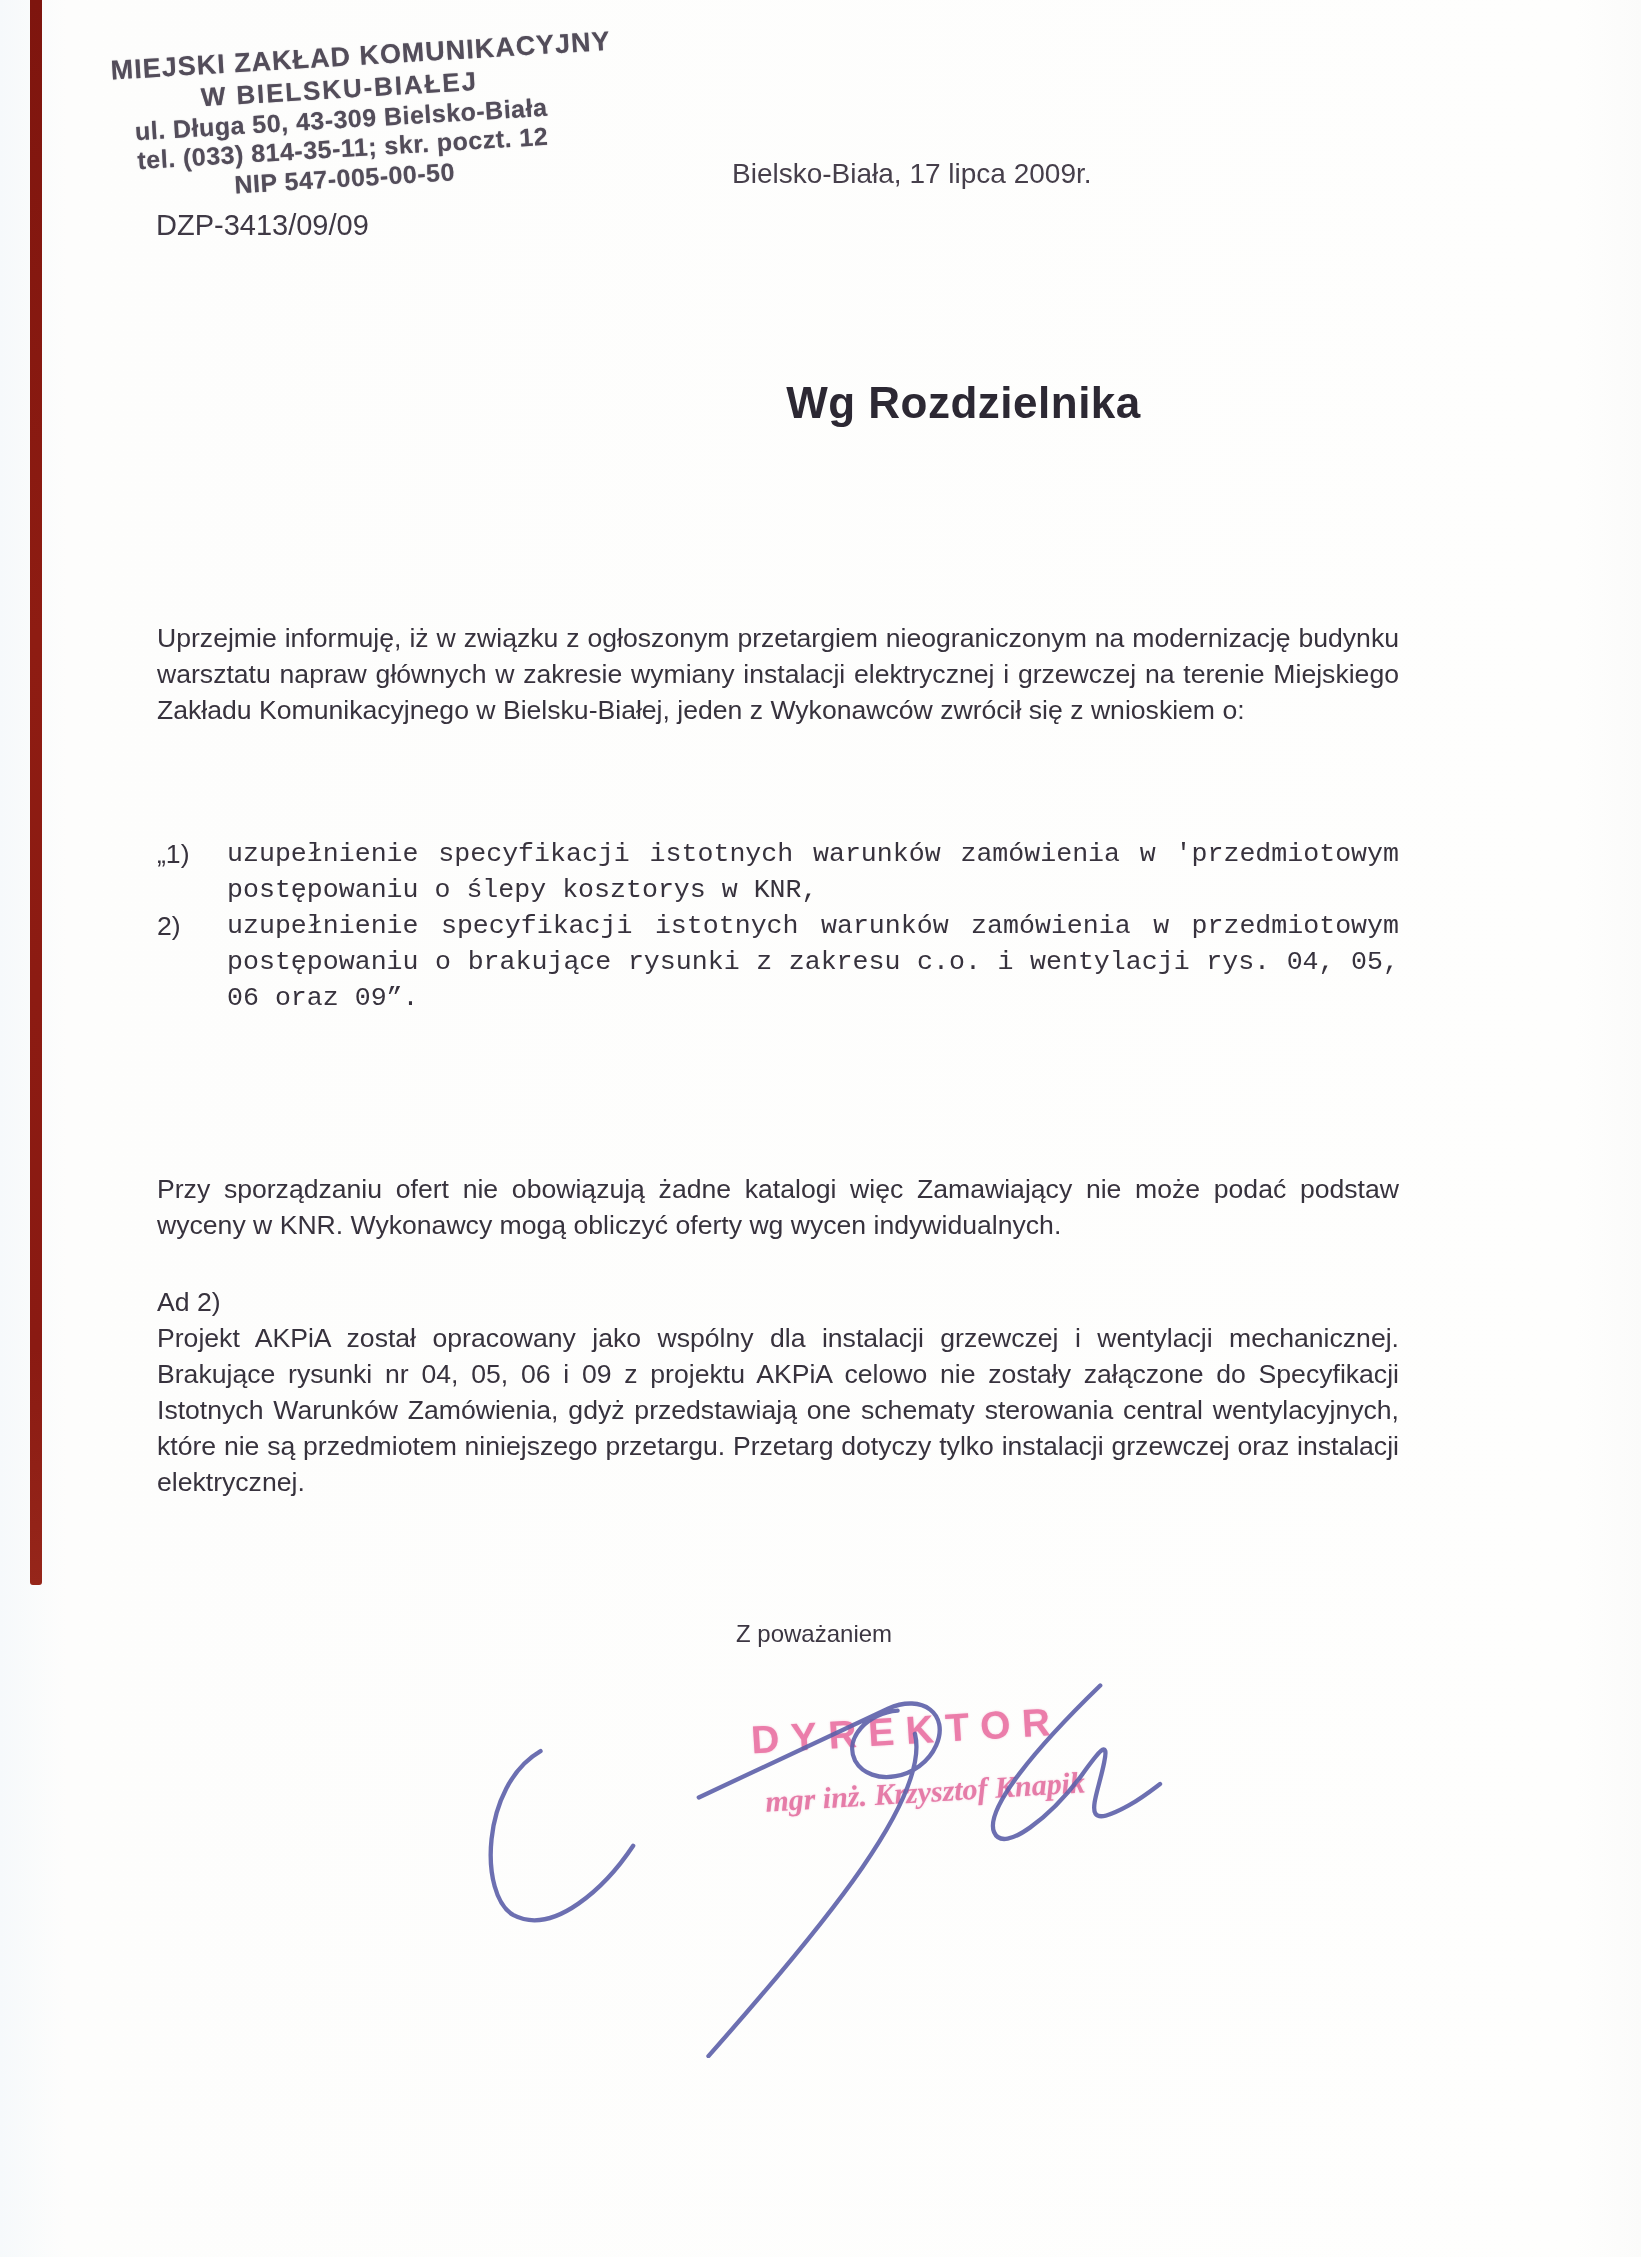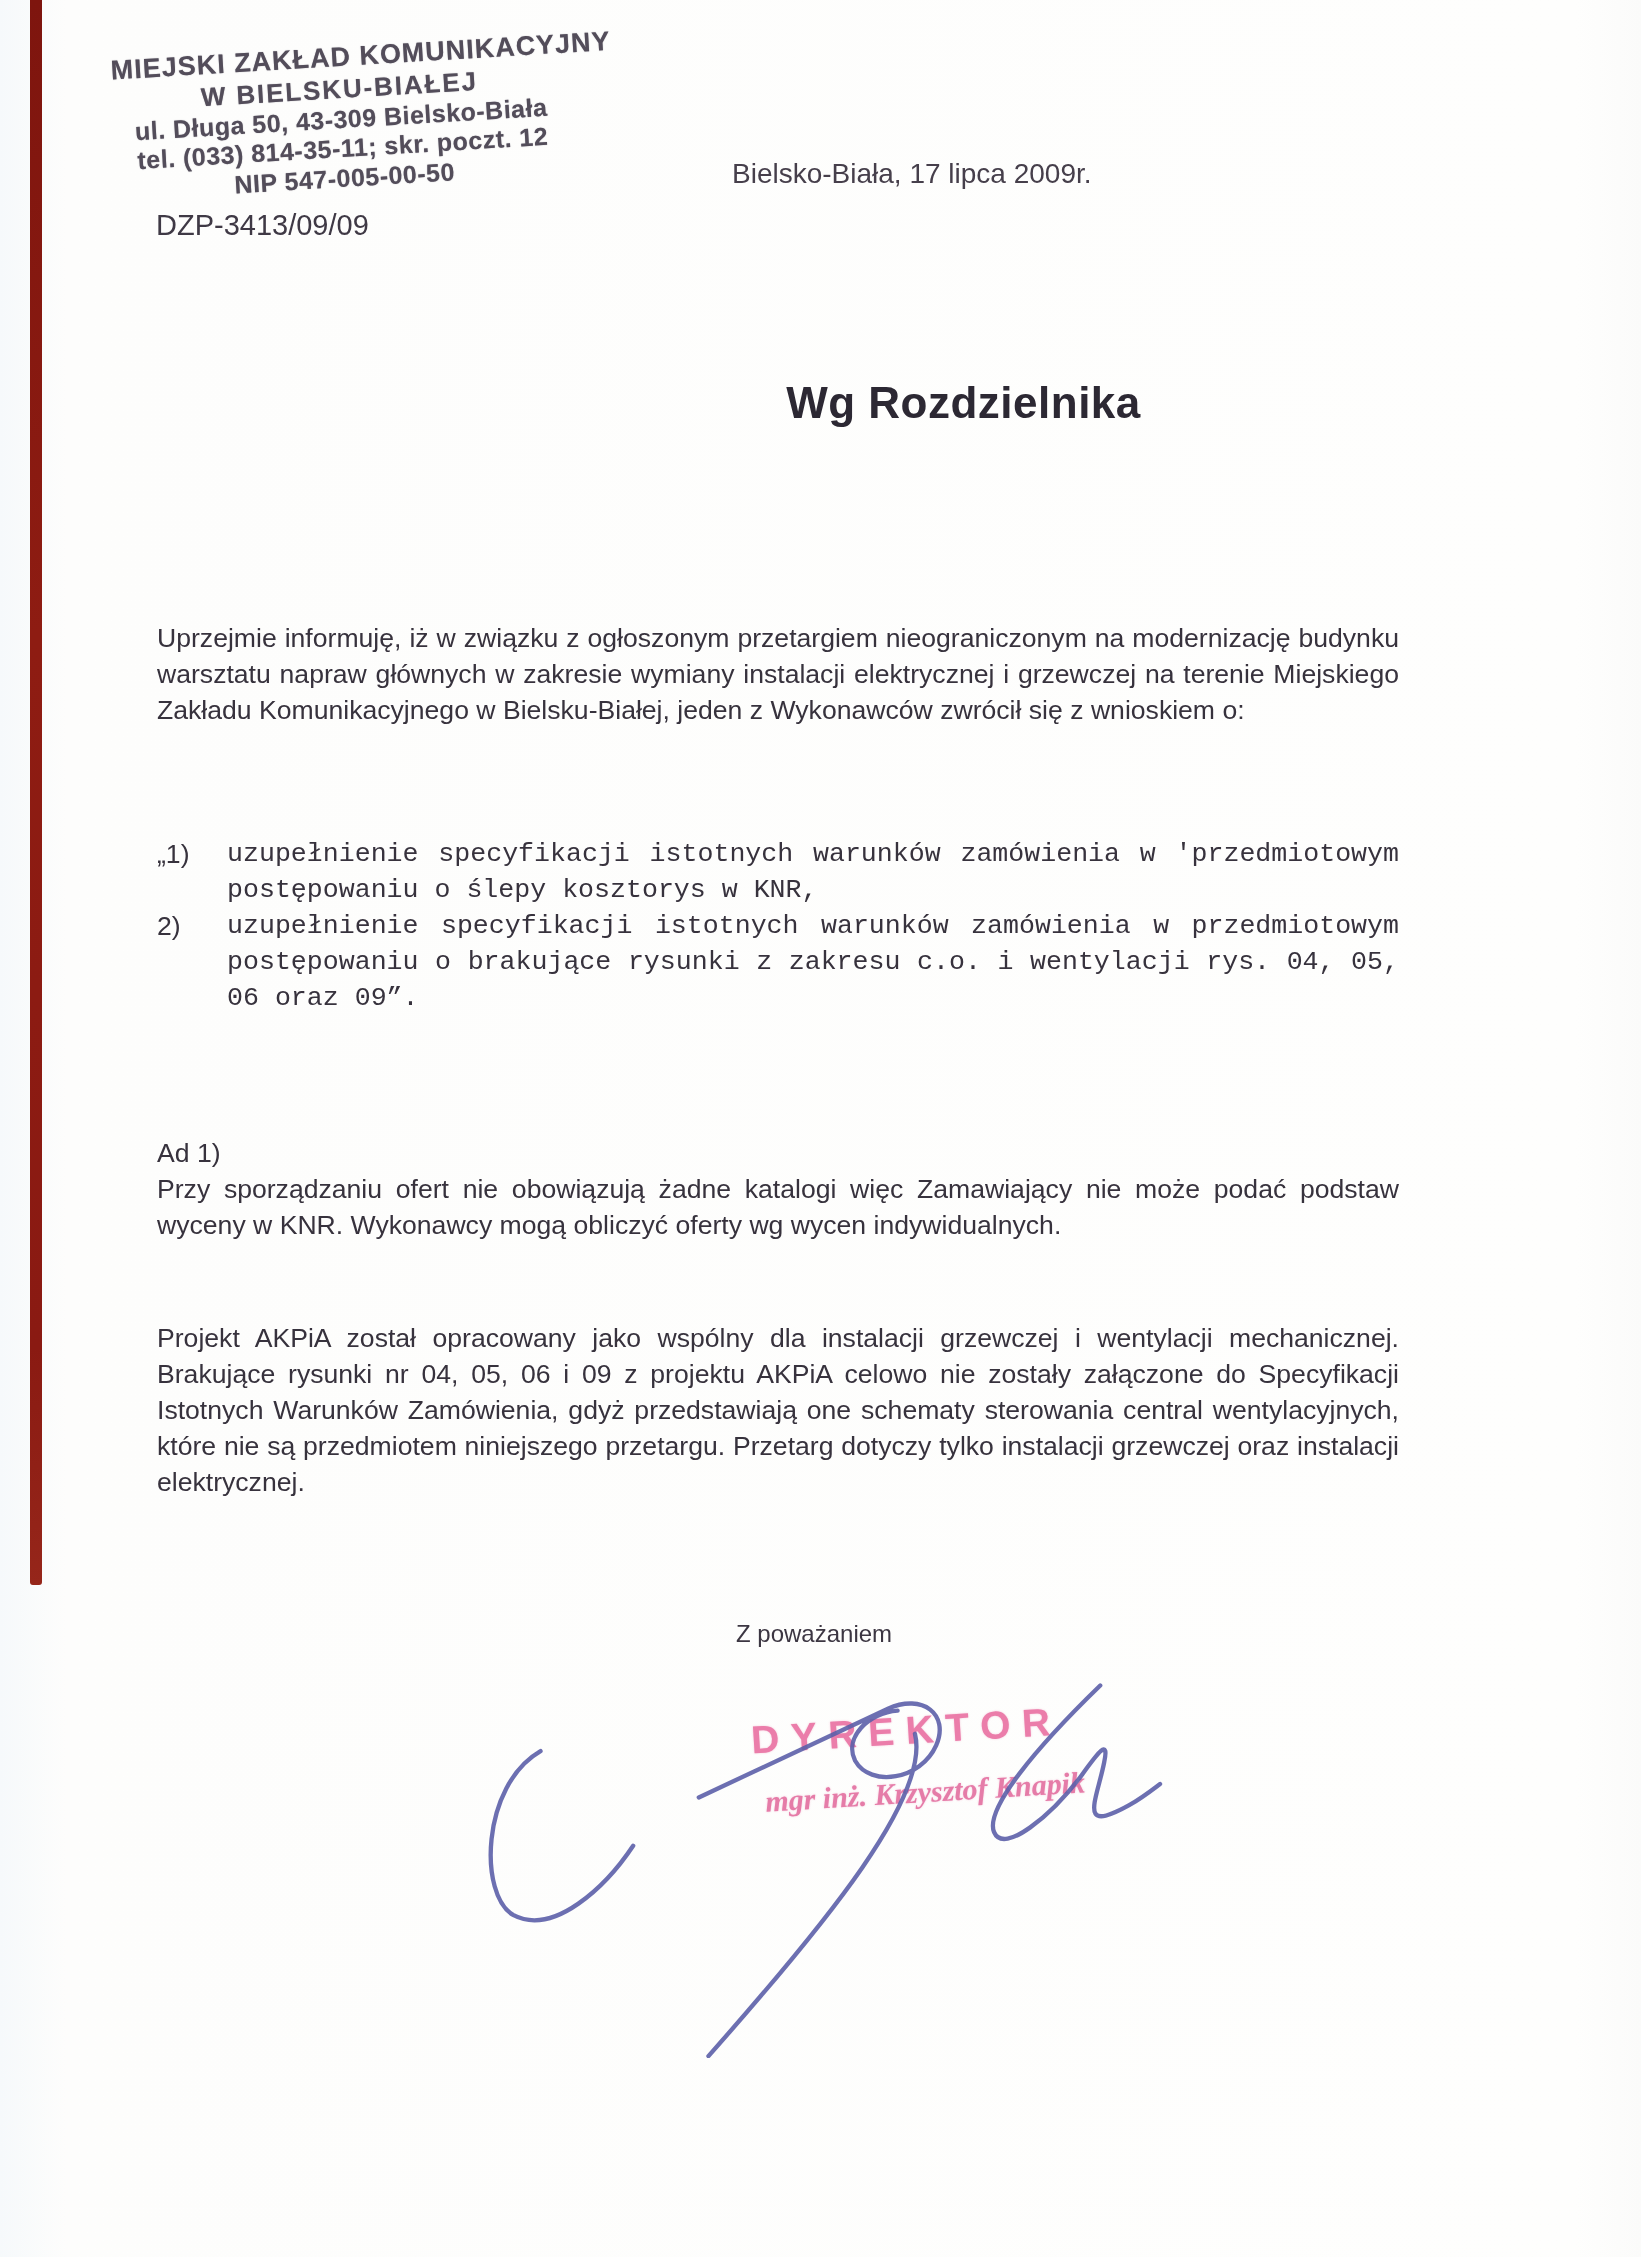--- a/index.html
+++ b/index.html
@@ -101,23 +101,23 @@
       <div class="list-marker">„1)</div>
       <div class="list-body">uzupełnienie specyfikacji istotnych warunków zamówienia w 'przedmiotowym postępowaniu o ślepy kosztorys w KNR,</div>
     </div>
     <div class="list-row">
       <div class="list-marker">2)</div>
       <div class="list-body">uzupełnienie specyfikacji istotnych warunków zamówienia w przedmiotowym postępowaniu o brakujące rysunki z zakresu c.o. i wentylacji rys. 04, 05, 06 oraz 09”.</div>
     </div>
   </div>
 
 
-  <div class="body-text ad1-label">Ad 1)</div>
   <div class="body-text ad1">Przy sporządzaniu ofert nie obowiązują żadne katalogi więc Zamawiający nie może podać podstaw wyceny w KNR. Wykonawcy mogą obliczyć oferty wg wycen indywidualnych.</div>
 
+  <div class="body-text ad2-label">Ad 2)</div>
   <div class="body-text ad2">Projekt AKPiA został opracowany jako wspólny dla instalacji grzewczej i wentylacji mechanicznej. Brakujące rysunki nr 04, 05, 06 i 09 z projektu AKPiA celowo nie zostały załączone do Specyfikacji Istotnych Warunków Zamówienia, gdyż przedstawiają one schematy sterowania central wentylacyjnych, które nie są przedmiotem niniejszego przetargu. Przetarg dotyczy tylko instalacji grzewczej oraz instalacji elektrycznej.</div>
 
   <div class="valediction">Z poważaniem</div>
 
   <div class="pink-stamp-title">DYREKTOR</div>
   <div class="pink-stamp-name">mgr inż. Krzysztof Knapik</div>
 
   <svg class="signature" width="753" height="386" viewBox="0 0 780 400" fill="none">
 
     <path d="M 132 82 C 70 118 68 232 104 252 C 146 274 200 222 228 180" stroke="#5c5fa9" stroke-width="4.5" stroke-linecap="round" fill="none" opacity="0.9"></path>

